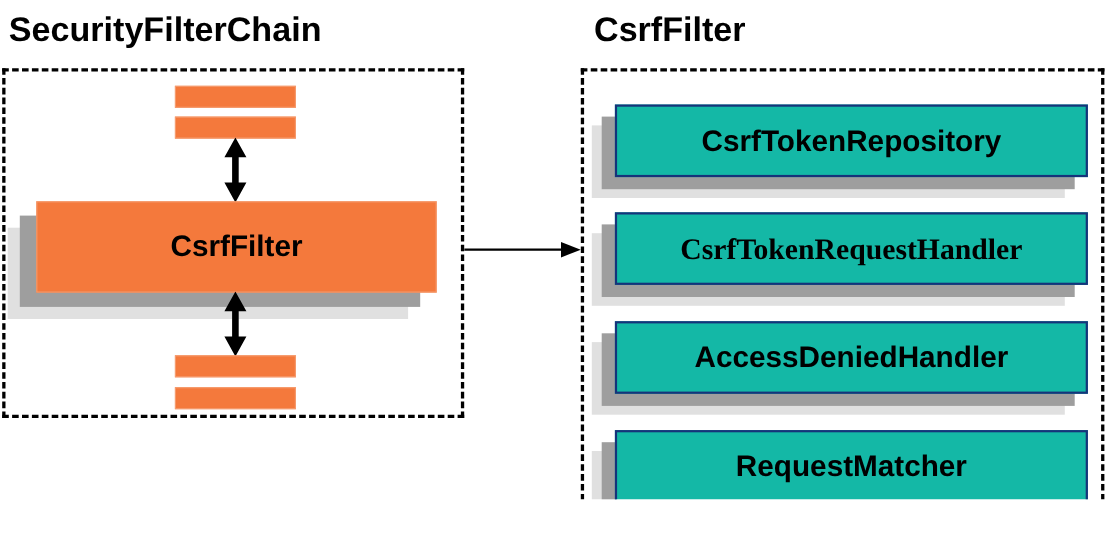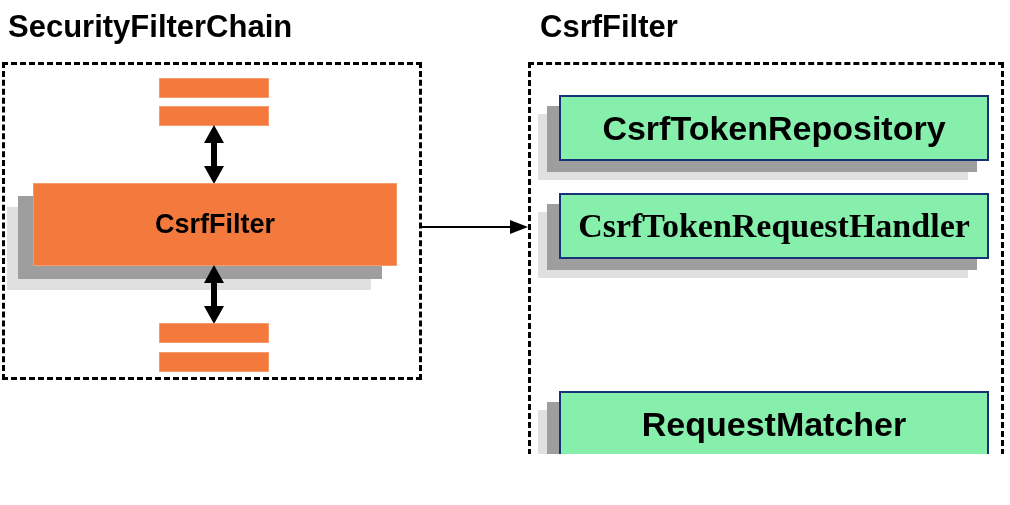--- a/index.html
+++ b/index.html
@@ -65,27 +65,27 @@
     font-weight: bold;
     color: #000000;
     box-shadow: -15px 13px 0 #9E9E9E, -26px 24px 0 #E0E0E0;
   }
 
   .component-box {
     position: absolute;
     left: 559px;
     width: 430px;
     height: 66px;
-    background: #86efac;
+    background: #14b8a6;
     border: 2px solid #16337A;
     box-sizing: border-box;
     display: flex;
     align-items: center;
     justify-content: center;
-    font-size: 34px;
+    font-size: 27px;
     font-weight: bold;
     color: #000000;
     box-shadow: -12px 11px 0 #9E9E9E, -21px 19px 0 #E0E0E0;
   }
   #component-box-0 { top: 95px; }
   #component-box-1 { top: 193px; font-family: Liberation Serif, serif; }
   #component-box-2 { top: 292px; }
   #component-box-3 { top: 391px; }
 
   .arrow-svg { position: absolute; }
@@ -130,18 +130,21 @@
   <div id="panel-right" class="dashed-panel"></div>
 
   <div id="component-box-0" class="component-box">
     <span>CsrfTokenRepository</span>
   </div>
 
   <div id="component-box-1" class="component-box">
     <span>CsrfTokenRequestHandler</span>
   </div>
 
+  <div id="component-box-2" class="component-box">
+    <span>AccessDeniedHandler</span>
+  </div>
 
   <div id="component-box-3" class="component-box">
     <span>RequestMatcher</span>
   </div>
 
 </div>
 
 </body></html>

